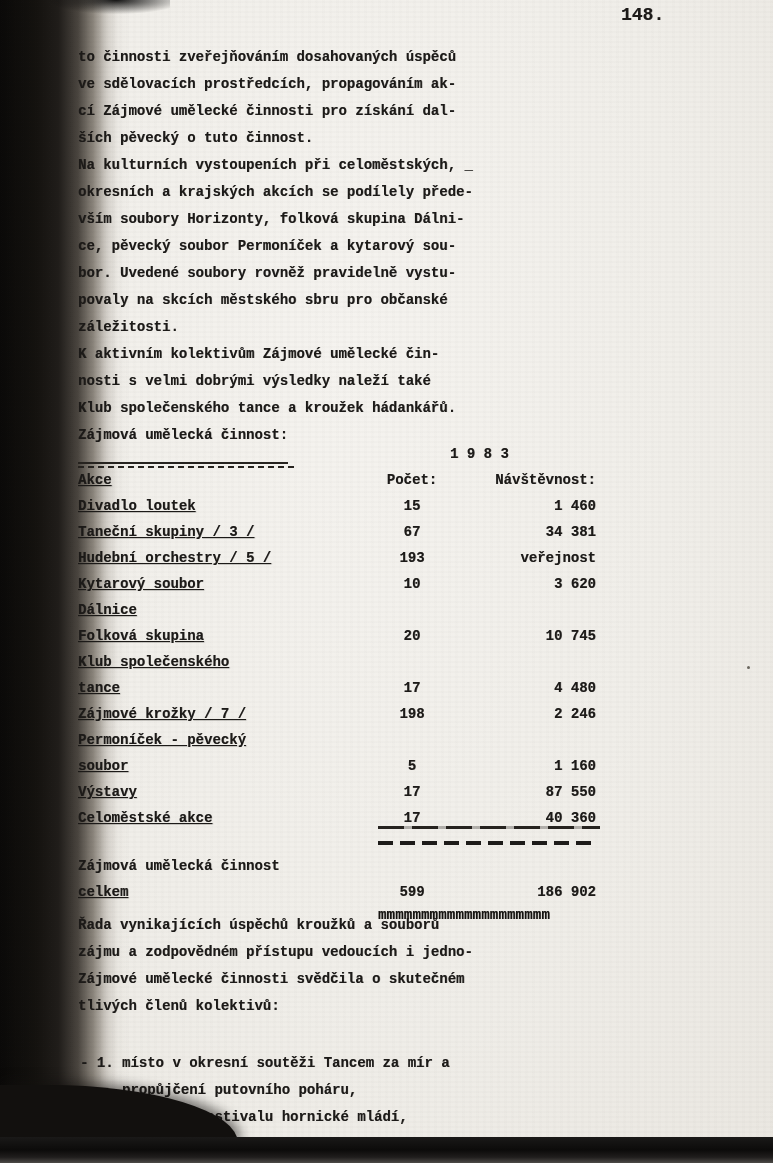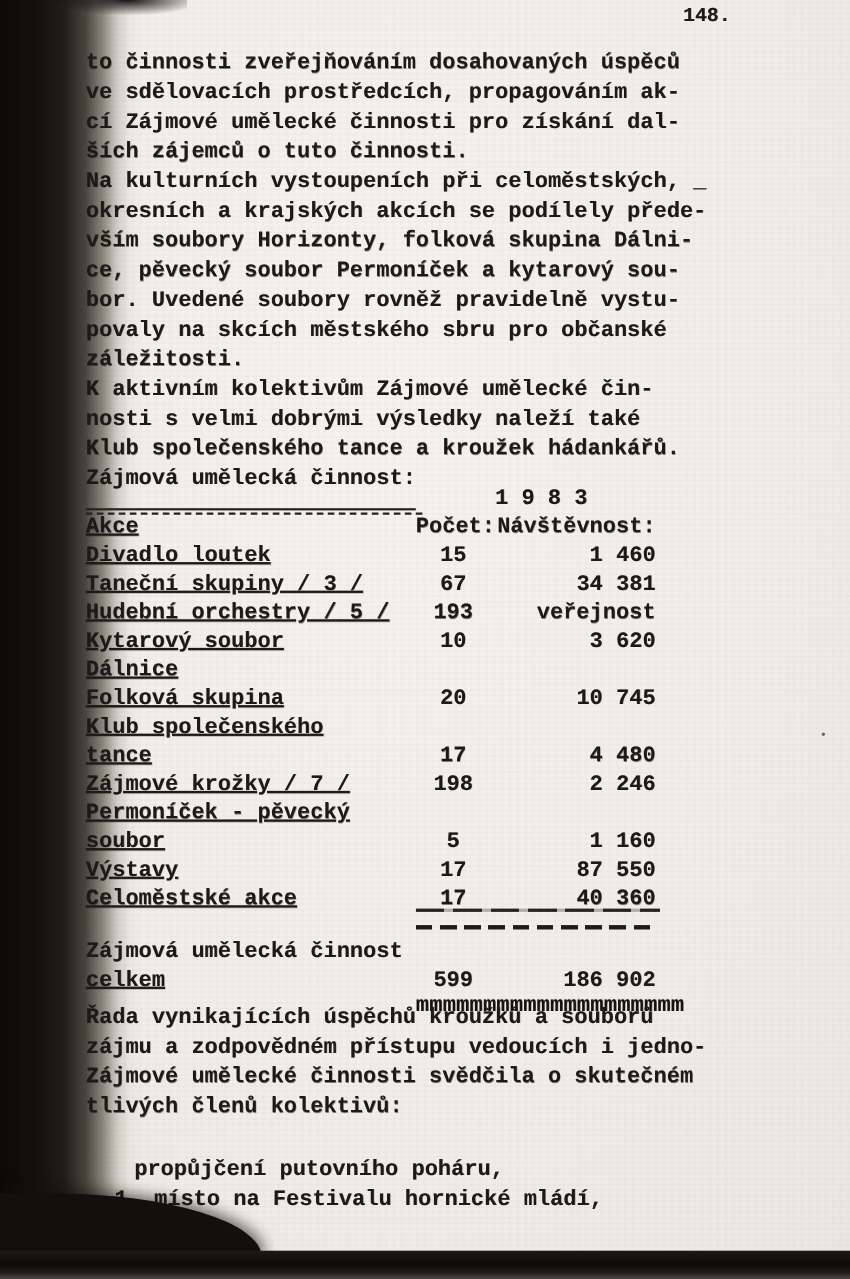--- a/index.html
+++ b/index.html
@@ -37,21 +37,21 @@
     box-shadow:3px -4px 12px rgba(18,16,14,.55);
   }
   .bottom-bar{
     position:absolute;left:0;right:0;bottom:0;height:26px;
     background:linear-gradient(180deg,#1a1918 0%,#0c0b0a 50%,#201e1d 78%,#4d4a47 100%);
   }
   .speck{position:absolute;left:747px;top:666px;width:3px;height:3px;background:#6a675f;border-radius:50%;}
 
   
   .tw{
-    font-size:20px;line-height:27px;font-weight:700;
+    font-size:14px;line-height:27px;font-weight:700;
     text-shadow:.4px .4px .6px rgba(20,18,15,.5);
     white-space:pre;
   }
   .page-number{position:absolute;left:621px;top:4px;font-size:18px;line-height:22px;}
   .block-a{position:absolute;left:78px;top:44px;width:600px;}
   .heading{position:relative;display:inline-block;border-bottom:2px solid #26231f;padding-bottom:13px;}
   .heading::after{
     content:"";position:absolute;left:0;right:-6px;bottom:-6px;
     border-bottom:2px dashed #26231f;
   }
@@ -88,21 +88,21 @@
   <div class="top-smudge"></div>
   <div class="texture"></div>
   <div class="speck"></div>
 
   <div class="tw page-number">148.</div>
 
   <div class="block-a">
     <div class="tw">to činnosti zveřejňováním dosahovaných úspěců</div>
     <div class="tw">ve sdělovacích prostředcích, propagováním ak-</div>
     <div class="tw">cí Zájmové umělecké činnosti pro získání dal-</div>
-    <div class="tw">ších zájemců o tuto činnosti.</div>
+    <div class="tw">ších pěvecký o tuto činnost.</div>
     <div class="tw">Na kulturních vystoupeních při celoměstských, _</div>
     <div class="tw">okresních a krajských akcích se podílely přede-</div>
     <div class="tw">vším soubory Horizonty, folková skupina Dálni-</div>
     <div class="tw">ce, pěvecký soubor Permoníček a kytarový sou-</div>
     <div class="tw">bor. Uvedené soubory rovněž pravidelně vystu-</div>
     <div class="tw">povaly na skcích městského sbru pro občanské</div>
     <div class="tw">záležitosti.</div>
     <div class="tw">K aktivním kolektivům Zájmové umělecké čin-</div>
     <div class="tw">nosti s velmi dobrými výsledky naleží také</div>
     <div class="tw">Klub společenského tance a kroužek hádankářů.</div>
@@ -196,19 +196,20 @@
   </div>
 
   <div class="block-d">
     <div class="tw">Řada vynikajících úspěchů kroužků a souborů</div>
     <div class="tw">zájmu a zodpovědném přístupu vedoucích i jedno-</div>
     <div class="tw">Zájmové umělecké činnosti svědčila o skutečném</div>
     <div class="tw">tlivých členů kolektivů:</div>
   </div>
 
   <div class="block-e">
+    <div class="tw">- 1. místo v okresní soutěži Tancem za mír a</div>
     <div class="tw indent1">propůjčení putovního poháru,</div>
     <div class="tw">- 1. místo na Festivalu hornické mládí,</div>
   </div>
 
   <div class="bottom-curve"></div>
   <div class="bottom-bar"></div>
 </div>
 
 </body></html>

